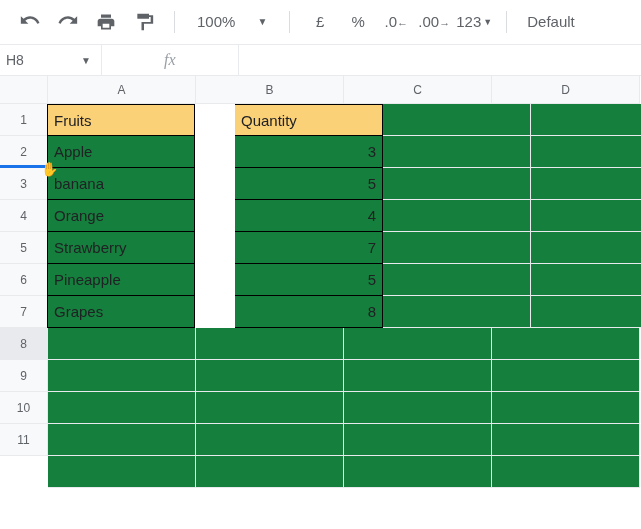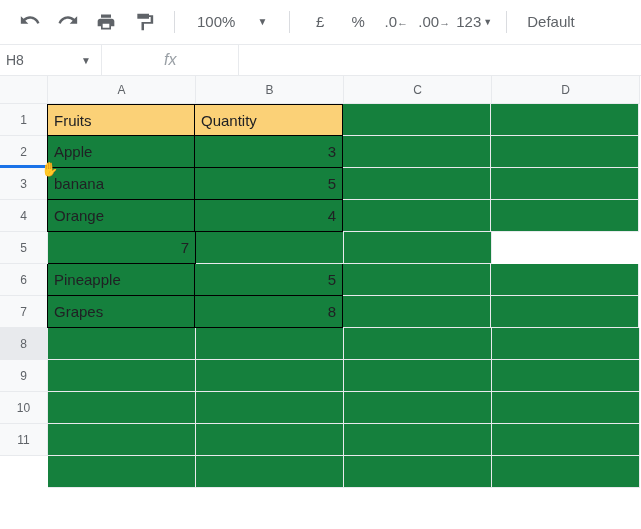--- a/index.html
+++ b/index.html
@@ -80,21 +80,21 @@
       font-size: 14px;
       height: 100%;
       border-right: 1px solid #e8eaed;
     }
     .namebox .caret { font-size: 10px; color: #5f6368; }
     .fx-label {
       font-style: italic;
       color: #9aa0a6;
       padding: 0 14px;
       font-size: 16px;
-      font-family: Liberation Sans, sans-serif;
+      font-family: Liberation Serif, serif;
     }
     .fx-input {
       flex: 1;
       border: none;
       outline: none;
       height: 100%;
       font-size: 14px;
       color: #3c4043;
       border-left: 1px solid #e8eaed;
       padding-left: 10px;
@@ -164,20 +164,21 @@
       align-items: center;
       padding: 0 6px;
       font-size: 15px;
       color: #202124;
       background: #15803d;
     }
     .cell.num { justify-content: flex-end; }
     .data-cell {
       border-right: 1.5px solid #000;
       border-bottom: 1.5px solid #000;
+      margin-left: 40px;
     }
     .data-left {
       border-left: 1.5px solid #000;
       margin-left: -1px;
     }
     .data-top {
       border-top: 1.5px solid #000;
     }
     .hdr-cell {
       background: #fbd177;
@@ -301,20 +302,21 @@
           <div class="cell"></div>
           <div class="cell"></div>
         </div>
         <div class="row">
           <div class="cell data-cell data-left">Orange</div>
           <div class="cell data-cell num">4</div>
           <div class="cell"></div>
           <div class="cell"></div>
         </div>
         <div class="row">
+          <div class="cell data-cell data-left">Strawberry</div>
           <div class="cell data-cell num">7</div>
           <div class="cell"></div>
           <div class="cell"></div>
         </div>
         <div class="row">
           <div class="cell data-cell data-left">Pineapple</div>
           <div class="cell data-cell num">5</div>
           <div class="cell"></div>
           <div class="cell"></div>
         </div>

